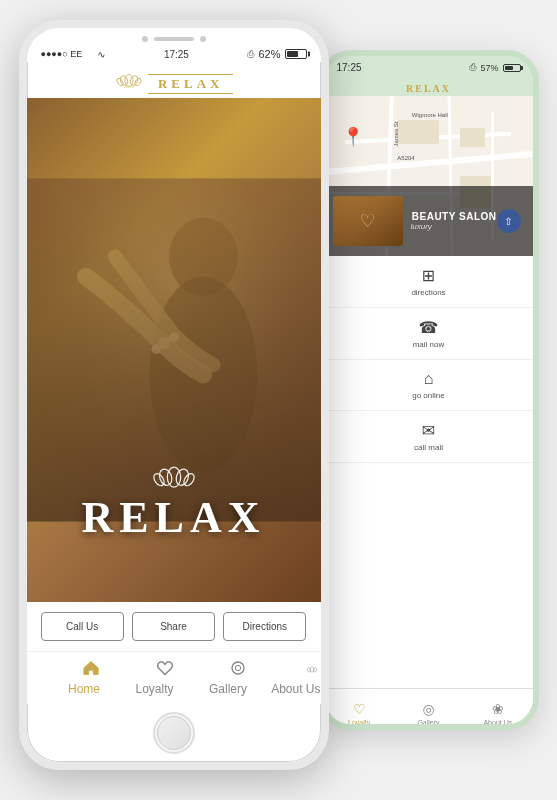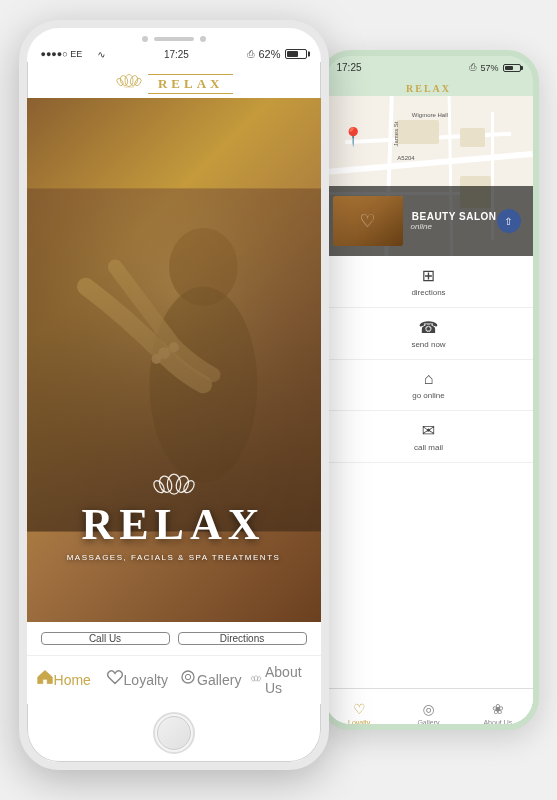--- a/index.html
+++ b/index.html
@@ -336,46 +336,46 @@
     .action-buttons {
       display: flex;
       gap: 8px;
       padding: 10px 14px;
       background: #fff;
       flex-shrink: 0;
     }
 
     .action-btn {
       flex: 1;
-      padding: 0 4px;
+      padding: 8px 4px;
       border: 1.5px solid #888;
       border-radius: 4px;
       background: #fff;
       font-size: 10px;
       color: #444;
       text-align: center;
       cursor: pointer;
     }
 
     
     .bottom-nav {
       display: flex;
       background: #fff;
       border-top: 1px solid #eee;
       flex-shrink: 0;
     }
 
     .nav-item {
       flex: 1;
       display: flex;
-      flex-direction: row;
-      align-items: center;
+      flex-direction: column;
+      align-items: flex-end;
       justify-content: center;
       padding: 8px 0;
-      font-size: 14px;
+      font-size: 12px;
       color: #888;
       cursor: pointer;
     }
 
     .nav-item.active {
       color: #c8a84b;
     }
 
     .nav-icon {
       font-size: 16px;
@@ -464,36 +464,36 @@
         </div>
 
         <div class="business-card">
           <div class="business-card-img">
             <div style="position:absolute;inset:0;background:linear-gradient(135deg,rgba(180,120,60,0.7),rgba(100,60,20,0.8));display:flex;align-items:center;justify-content:center;z-index:1;">
               <span style="font-size:18px;color:rgba(255,255,255,0.5);">♡</span>
             </div>
           </div>
           <div class="business-card-text">
             <div class="business-card-title">BEAUTY SALON</div>
-            <div class="business-card-sub">online</div>
+            <div class="business-card-sub">luxury</div>
           </div>
           <div class="share-btn-back">
             <span style="font-size:10px;">⇧</span>
           </div>
         </div>
       </div>
 
       <div class="action-list">
         <div class="action-item">
           <span class="action-icon">⊞</span>
           <span>directions</span>
         </div>
         <div class="action-item">
           <span class="action-icon">☎</span>
-          <span>send now</span>
+          <span>mail now</span>
         </div>
         <div class="action-item">
           <span class="action-icon">⌂</span>
           <span>go online</span>
         </div>
         <div class="action-item">
           <span class="action-icon">✉</span>
           <span>call mail</span>
         </div>
       </div>
@@ -584,26 +584,26 @@
       <div class="hero-brand">
         
         <svg width="50" height="34" viewBox="0 0 60 40">
           <ellipse cx="30" cy="25" rx="8" ry="12" fill="none" stroke="rgba(255,255,255,0.9)" stroke-width="1.5"></ellipse>
           <ellipse cx="20" cy="25" rx="7" ry="10" fill="none" stroke="rgba(255,255,255,0.9)" stroke-width="1.5" transform="rotate(-20,20,25)"></ellipse>
           <ellipse cx="40" cy="25" rx="7" ry="10" fill="none" stroke="rgba(255,255,255,0.9)" stroke-width="1.5" transform="rotate(20,40,25)"></ellipse>
           <ellipse cx="12" cy="28" rx="5" ry="8" fill="none" stroke="rgba(255,255,255,0.9)" stroke-width="1.5" transform="rotate(-35,12,28)"></ellipse>
           <ellipse cx="48" cy="28" rx="5" ry="8" fill="none" stroke="rgba(255,255,255,0.9)" stroke-width="1.5" transform="rotate(35,48,28)"></ellipse>
         </svg>
         <div style="font-size:44px;font-weight:bold;color:#fff;letter-spacing:6px;font-family:Georgia,serif;text-shadow:0 2px 8px rgba(0,0,0,0.6);line-height:1.1;">RELAX</div>
-        <div style="font-size:8px;color:#fff;letter-spacing:1.5px;text-transform:uppercase;text-shadow:0 1px 4px rgba(0,0,0,0.6);margin-top:4px;">MASSAGES, FACIALS &amp; SPA TREATMENTS</div>
       </div>
     </div>
 
     <div class="action-buttons">
       <button class="action-btn">Call Us</button>
+      <button class="action-btn">Share</button>
       <button class="action-btn">Directions</button>
     </div>
 
     <div class="bottom-nav">
       <div class="nav-item active">
         <span class="nav-icon">
           <svg width="18" height="16" viewBox="0 0 24 22">
             <path d="M2 11 L12 2 L22 11 L22 20 L15 20 L15 14 L9 14 L9 20 L2 20 Z" fill="#c8a84b" stroke="#c8a84b" stroke-width="1"></path>
           </svg>
         </span>

